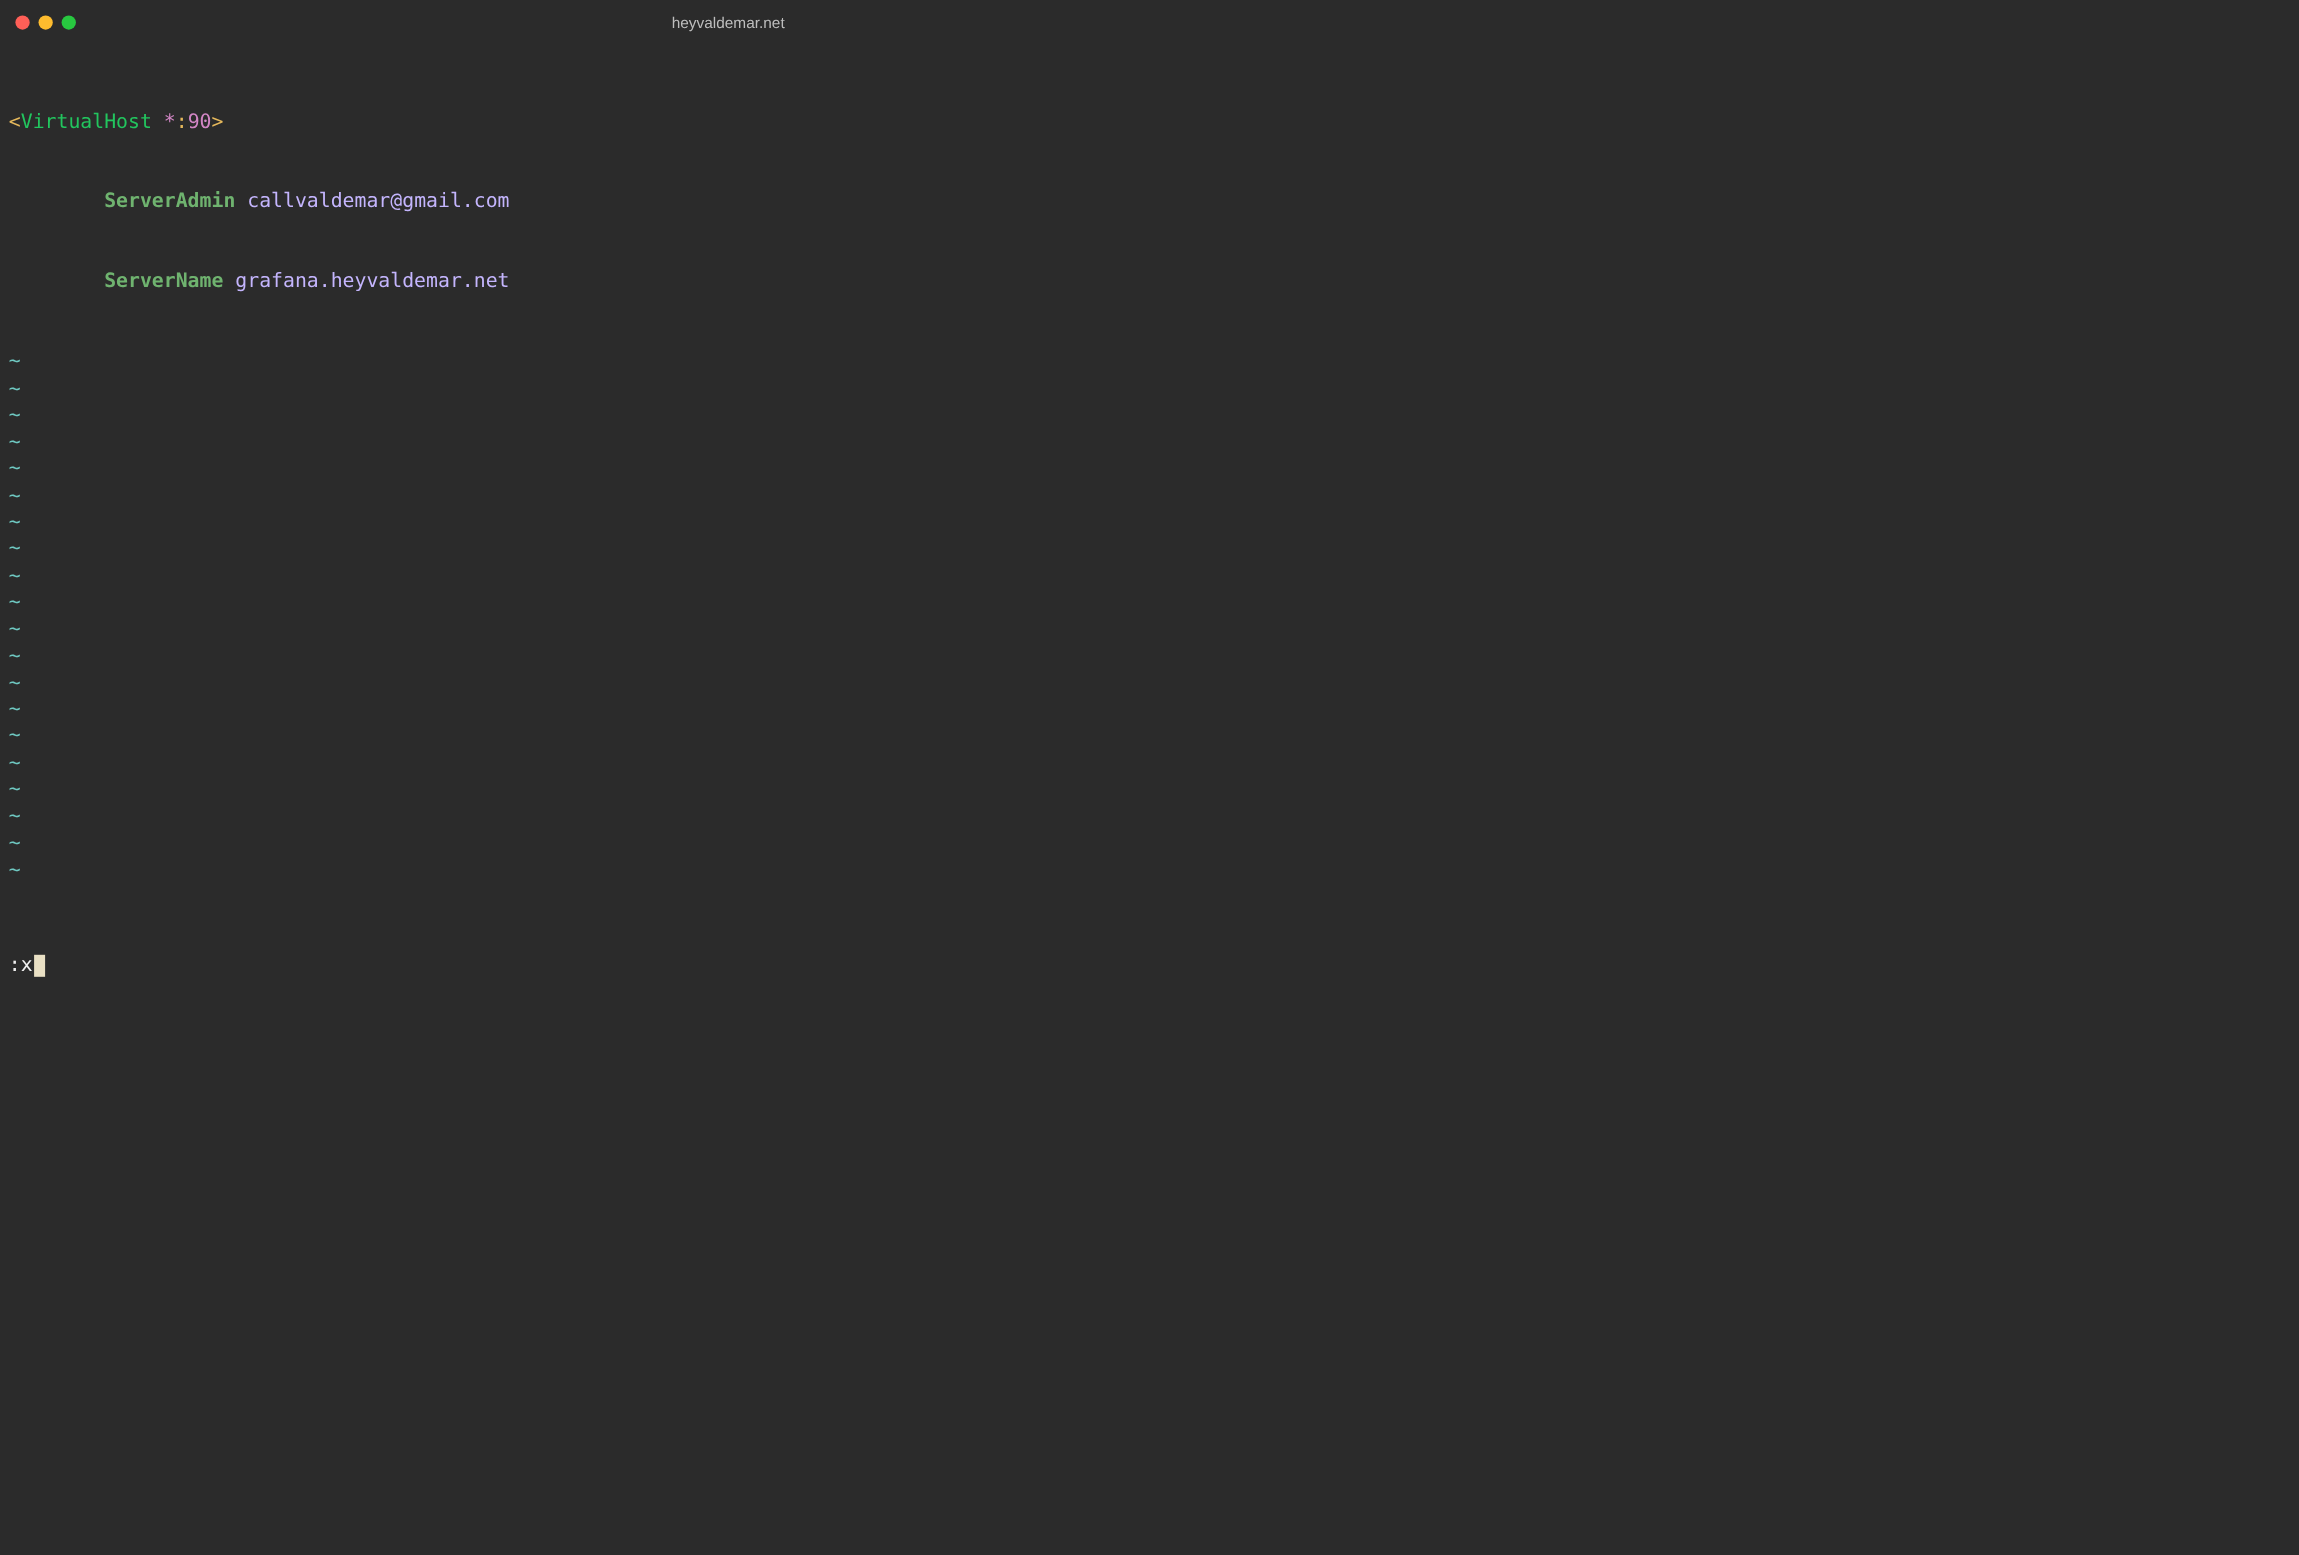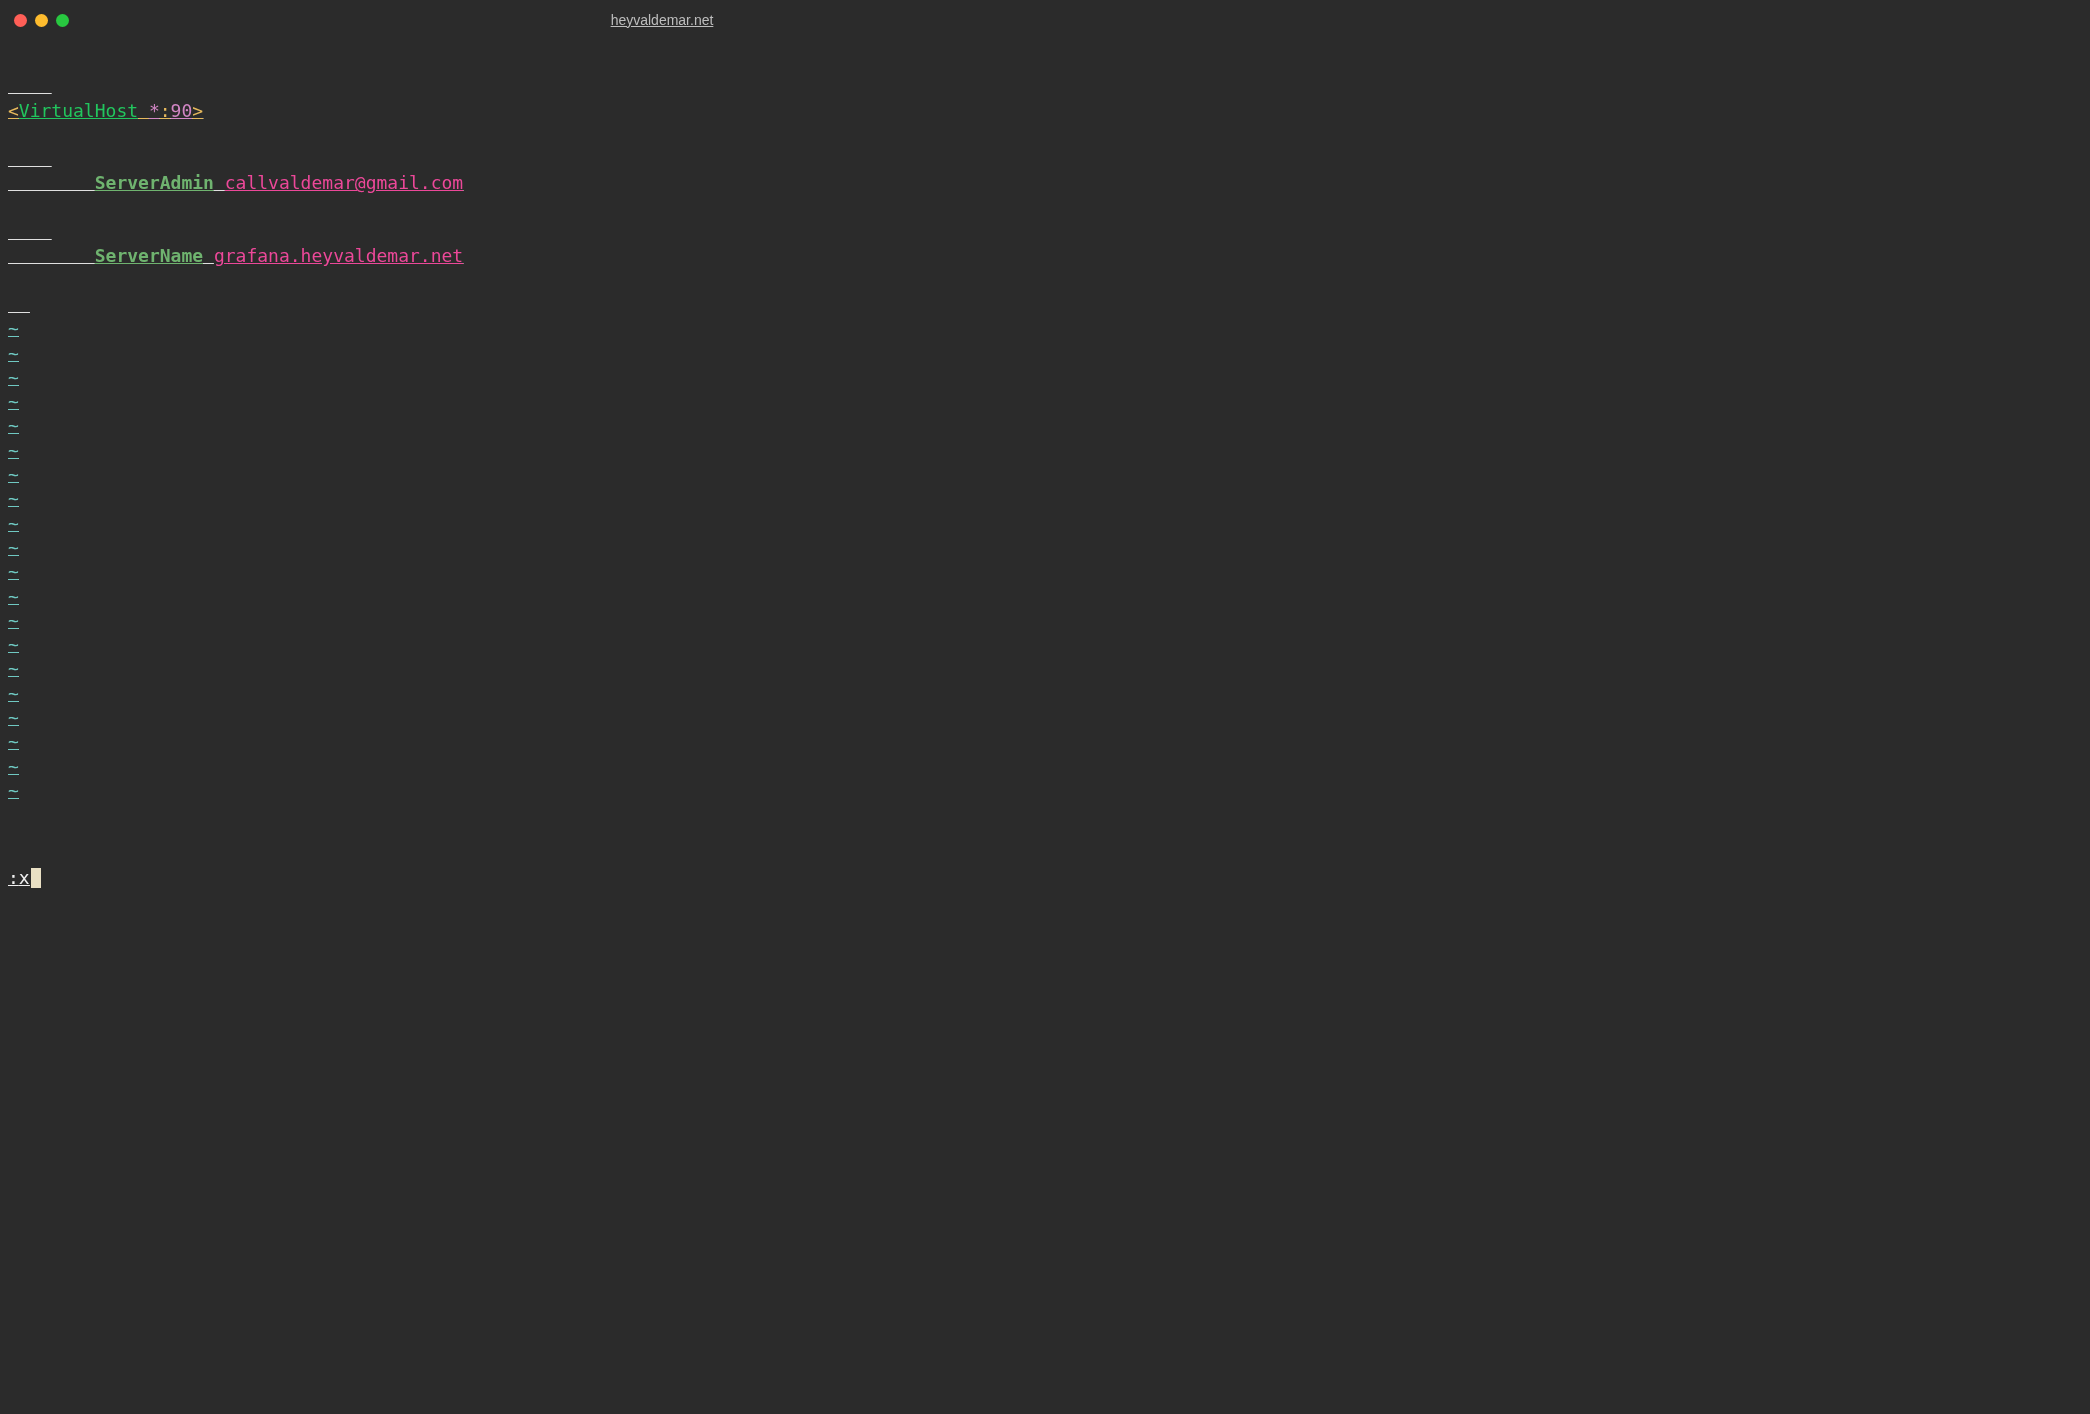--- a/index.html
+++ b/index.html
@@ -1,19 +1,18 @@
 <!DOCTYPE html>
 <html><head>
 <meta charset="utf-8">
 <style>
   * {
     margin: 0;
     padding: 0;
     box-sizing: border-box;
-    text-decoration: underline;
   }
   body {
     background: #2b2b2b;
     font-family: "SF Mono", "Menlo", "Monaco", "Consolas", monospace;
     font-size: 18px;
     line-height: 1.35;
     color: #e0e0e0;
     width: 1324px;
     height: 896px;
     overflow: hidden;
@@ -83,21 +82,21 @@
     height: 20px;
     background: #e9e0c4;
     margin-left: 1px;
     vertical-align: text-bottom;
   }
   .c-tag     { color: #e6b95c; }
   .c-tagname { color: #22c55e; }
   .c-star    { color: #d286c5; }
   .c-num     { color: #d286c5; }
   .c-key     { color: #6fb36f; font-weight: 600; margin-top: 31px; }
-  .c-val     { color: #ec4899; }
+  .c-val     { color: #c4b5fd; }
   .c-indent  { color: transparent; }
 </style>
 </head>
 <body>
 
 <div class="titlebar">
   <div class="traffic-lights">
     <div class="traffic-light tl-close"></div>
     <div class="traffic-light tl-min"></div>
     <div class="traffic-light tl-max"></div>

